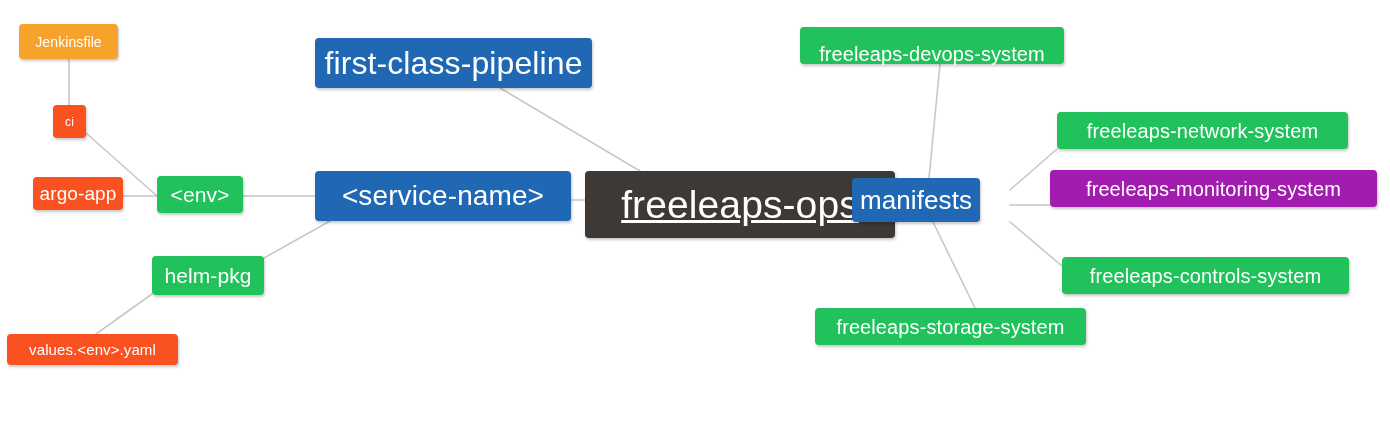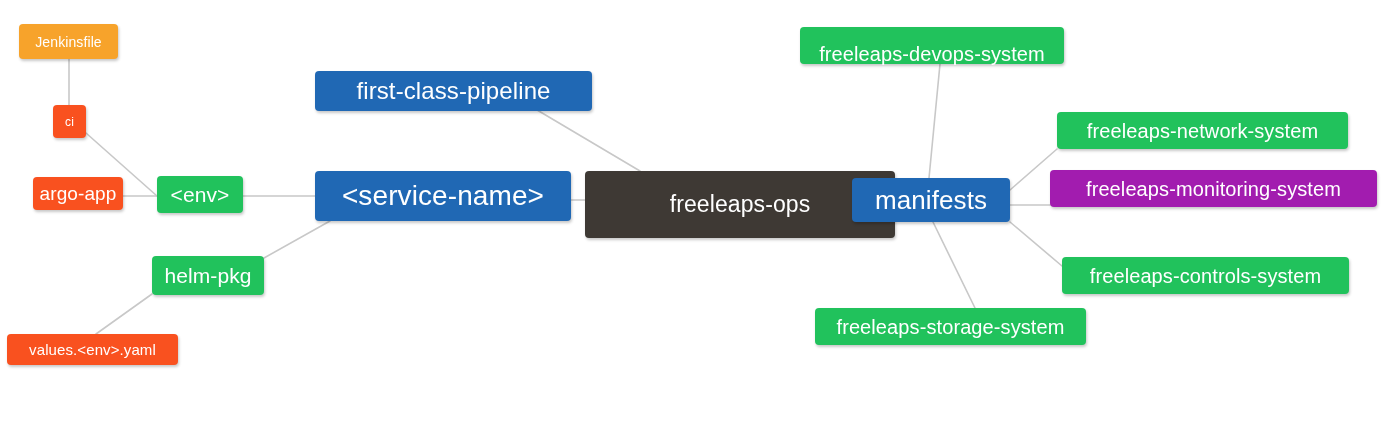--- a/index.html
+++ b/index.html
@@ -79,30 +79,30 @@
       </div>
       <div class="node" style="left: 157px; top: 176px; width: 86px; height: 37px; background: rgb(33, 194, 92); font-size: 21px;">
         <span class="node-label">&lt;env&gt;</span>
       </div>
       <div class="node" style="left: 152px; top: 256px; width: 112px; height: 39px; background: rgb(33, 194, 92); font-size: 21px;">
         <span class="node-label">helm-pkg</span>
       </div>
       <div class="node" style="left: 7px; top: 334px; width: 171px; height: 31px; background: rgb(249, 81, 31); font-size: 15px;">
         <span class="node-label">values.&lt;env&gt;.yaml</span>
       </div>
-      <div class="node" style="left: 315px; top: 38px; width: 277px; height: 40px; background: rgb(32, 104, 180); font-size: 24px; margin-top: 33px;">
+      <div class="node" style="left: 315px; top: 38px; width: 277px; height: 50px; background: rgb(32, 104, 180); font-size: 32px;">
         <span class="node-label">first-class-pipeline</span>
       </div>
       <div class="node" style="left: 315px; top: 171px; width: 256px; height: 50px; background: rgb(32, 104, 180); font-size: 28px;">
         <span class="node-label">&lt;service-name&gt;</span>
       </div>
-      <div class="node" style="left: 585px; top: 171px; width: 310px; height: 67px; background: rgb(62, 57, 52); font-size: 23px;">
+      <div class="node" style="left: 585px; top: 171px; width: 310px; height: 67px; background: rgb(62, 57, 52); font-size: 39px; text-decoration: underline;">
         <span class="node-label">freeleaps-ops</span>
       </div>
-      <div class="node" style="left: 852px; top: 178px; width: 158px; height: 44px; background: rgb(32, 104, 180); font-size: 26px;">
+      <div class="node" style="left: 852px; top: 178px; width: 128px; height: 44px; background: rgb(32, 104, 180); font-size: 26px;">
         <span class="node-label">manifests</span>
       </div>
       <div class="node" style="left: 800px; top: 27px; width: 264px; height: 37px; background: rgb(33, 194, 92); font-size: 20px; align-items: flex-end;">
         <span class="node-label">freeleaps-devops-system</span>
       </div>
       <div class="node" style="left: 1057px; top: 112px; width: 291px; height: 37px; background: rgb(33, 194, 92); font-size: 20px;">
         <span class="node-label">freeleaps-network-system</span>
       </div>
       <div class="node" style="left: 1050px; top: 170px; width: 327px; height: 37px; background: #a21caf; font-size: 20px;">
         <span class="node-label">freeleaps-monitoring-system</span>

